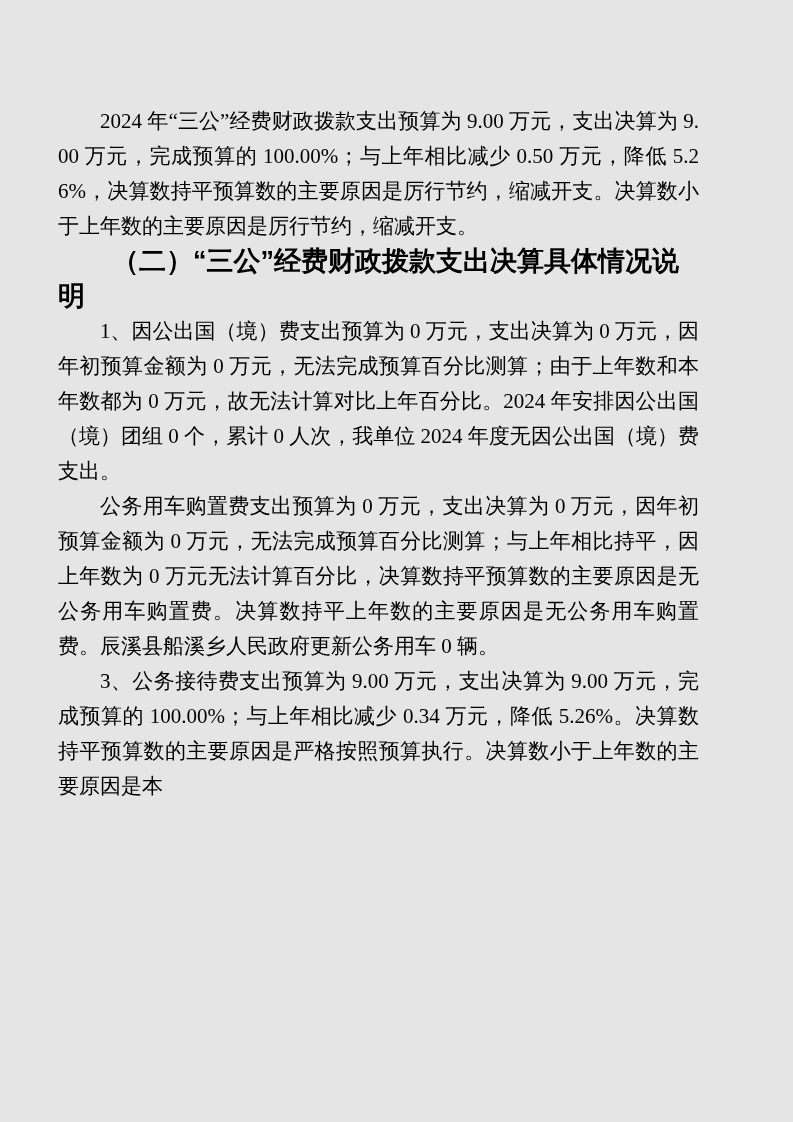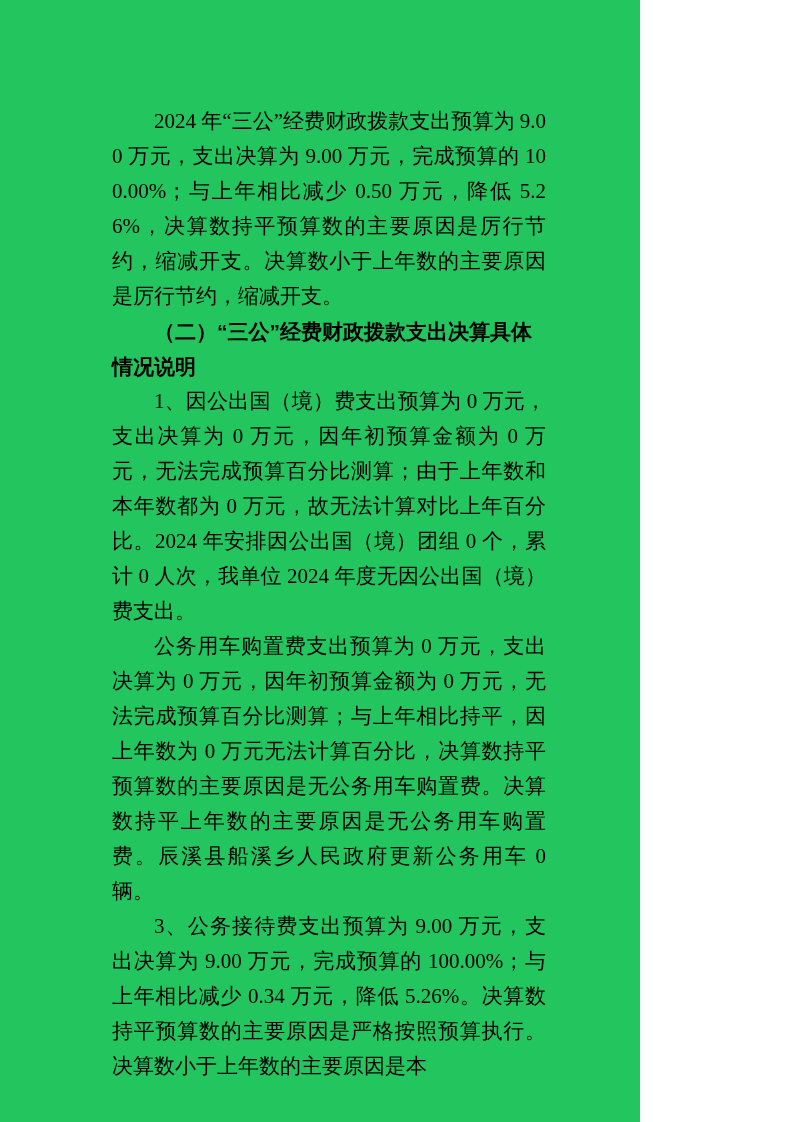--- a/index.html
+++ b/index.html
@@ -4,25 +4,25 @@
 <style>
   * { margin: 0; padding: 0; box-sizing: border-box; }
 
   html, body {
     width: 793px;
     background: #ffffff;
   }
 
   .page {
     position: relative;
-    width: 640px;
+    width: 793px;
     height: 1122px;
-    background: #22c55e;
+    background: #e5e5e5;
     overflow: hidden;
-    padding: 104px 94px 0 112px;
+    padding: 104px 94px 0 58px;
     color: #000000;
   }
 
   .doc-body {
     width: 100%;
   }
 
   .body-para {
     font-family: "Liberation Serif", "DejaVu Serif", serif;
     font-size: 21px;
@@ -30,21 +30,21 @@
     text-align: justify;
     text-justify: inter-ideograph;
     text-indent: 2em;
     color: #000000;
     word-break: break-all;
   }
 
   .heading-para {
     font-family: "Liberation Sans", "DejaVu Sans", sans-serif;
     font-weight: bold;
-    font-size: 21px;
+    font-size: 27px;
     line-height: 35px;
     text-indent: 2em;
     text-align: left;
     color: #000000;
     word-break: break-all;
   }
 </style>
 </head>
 <body>
 

